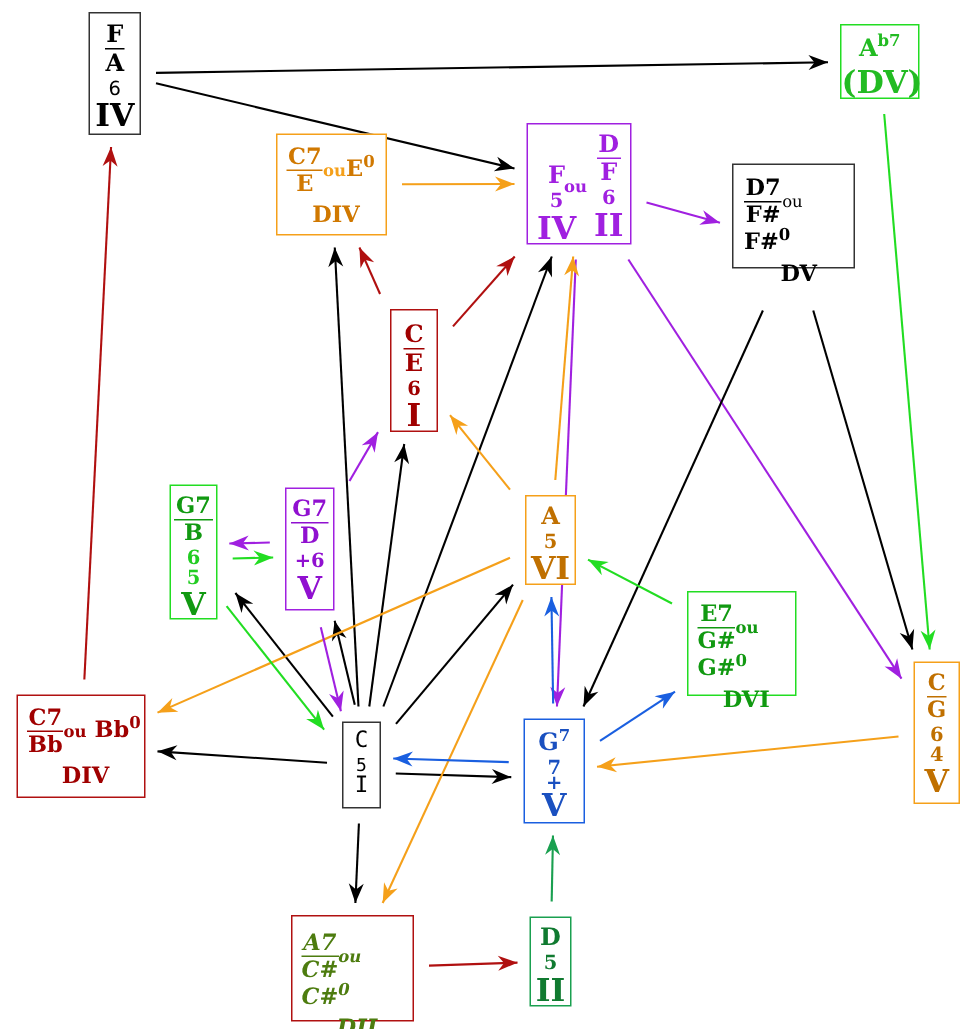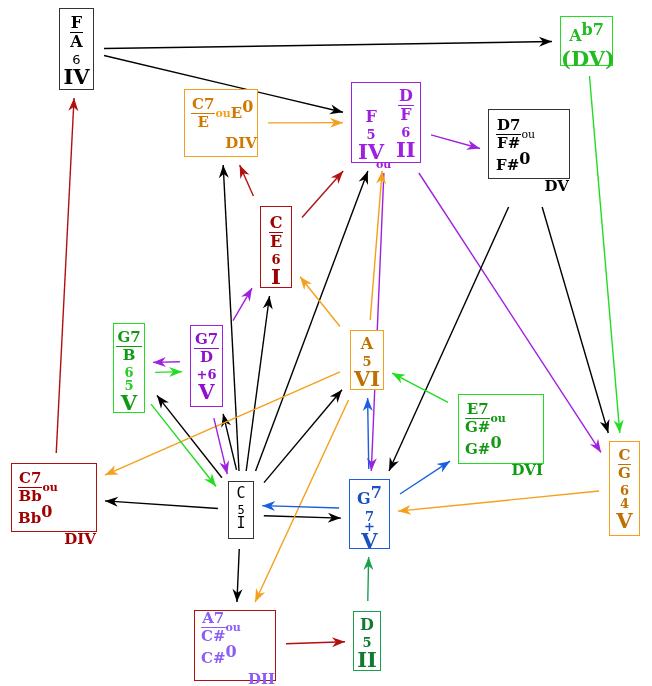--- a/index.html
+++ b/index.html
@@ -4,23 +4,23 @@
 <style>
   html,body{margin:0;padding:0;background:#fff;}
   body{width:652px;height:686px;position:relative;overflow:hidden;font-family:"DejaVu Serif","Liberation Serif",serif;}
   #arrows{position:absolute;left:0;top:0;width:652px;height:686px;}
   .node{position:absolute;box-sizing:border-box;border:1.5px solid;background:#fff;font-weight:bold;text-align:center;line-height:1;}
   .frac{display:inline-block;text-align:center;vertical-align:middle;}
   .frac .num{display:block;border-bottom:1.5px solid currentColor;padding:0 1px 1px;}
   .frac .den{display:block;padding-top:1px;}
   .fig{display:block;font-size:13px;margin-top:3px;}
   .deg{display:block;font-size:21px;}
-  .ou{font-size:11px;vertical-align:middle;margin-top:40px;}
-  sup{font-size:16px;}
-  .fn{display:block;margin-top:6px;text-align:right;}
+  .ou{font-size:11px;vertical-align:middle;}
+  sup{font-size:11px;}
+  .fn{display:block;margin-top:6px;text-align:center;}
 </style>
 </head>
 <body>
 
 <svg id="arrows" xmlns="http://www.w3.org/2000/svg">
     <line x1="104" y1="48.568627450980394" x2="552" y2="41.54117647058823" stroke="#000000" stroke-width="1.4"></line>
     <polygon points="552,41.54117647058823 538.9231773648063,36.74568798997596 543.0011070621381,41.68233557549587 539.0800208147037,46.744457920933684" fill="#000000"></polygon>
     <line x1="104" y1="55.53069466882068" x2="343" y2="112.28836833602585" stroke="#000000" stroke-width="1.4"></line>
     <polygon points="343,112.28836833602585 331.5070365824044,104.41996367676934 334.2435312911071,110.20888384457632 329.1964982585716,114.14937335331705" fill="#000000"></polygon>
     <line x1="268" y1="122.85757575757576" x2="343" y2="122.63030303030303" stroke="#f5a01a" stroke-width="1.4"></line>
@@ -148,21 +148,21 @@
   <span class="fig">+6</span>
   <span class="deg">V</span>
 </div>
 
 <div class="node" id="a" style="left:350px;top:330px;width:34px;height:60px;border-color:#f5a01a;color:#c07000;font-size:16px;padding-top:5px;">
   <span style="display:block">A</span>
   <span class="fig">5</span>
   <span class="deg">VI</span>
 </div>
 
-<div class="node" id="e7" style="left:458px;top:394px;width:86px;height:70px;border-color:#22dd22;color:#119911;font-size:15px;padding:7px 0 0 6px;text-align:left;">
+<div class="node" id="e7" style="left:458px;top:394px;width:73px;height:70px;border-color:#22dd22;color:#119911;font-size:15px;padding:7px 0 0 6px;text-align:left;">
   <span class="frac"><span class="num">E7</span><span class="den">G#</span></span><span class="ou">ou</span> <span>G#</span><sup>0</sup>
   <span class="fn">DVI</span>
 </div>
 
 <div class="node" id="cg" style="left:609px;top:441px;width:31px;height:95px;border-color:#f5a01a;color:#c07000;font-size:15px;padding-top:6px;">
   <span class="frac"><span class="num">C</span><span class="den">G</span></span>
   <span class="fig">6</span>
   <span class="fig" style="margin-top:0">4</span>
   <span class="deg">V</span>
 </div>
@@ -178,21 +178,21 @@
   <span class="deg" style="font-size:15px">I</span>
 </div>
 
 <div class="node" id="g7" style="left:349px;top:479px;width:41px;height:70px;border-color:#1a5fe0;color:#1a50c0;font-size:16px;padding-top:5px;">
   <span style="display:block"><span>G</span><sup>7</sup></span>
   <span class="fig">7</span>
   <span class="fig" style="margin-top:-3px">+</span>
   <span class="deg" style="margin-top:-3px">V</span>
 </div>
 
-<div class="node" id="a7" style="left:194px;top:610px;width:82px;height:71px;border-color:#b01010;color:#8b5cf6;font-size:15px;padding:0 0 0 6px;text-align:left;">
+<div class="node" id="a7" style="left:194px;top:610px;width:82px;height:71px;border-color:#b01010;color:#4d7c0f;font-size:15px;padding:10px 0 0 6px;text-align:left;font-style:italic;">
   <span class="frac"><span class="num">A7</span><span class="den">C#</span></span><span class="ou">ou</span> <span>C#</span><sup>0</sup>
   <span class="fn">DII</span>
 </div>
 
 <div class="node" id="d" style="left:353px;top:611px;width:28px;height:60px;border-color:#1aa050;color:#107a30;font-size:16px;padding-top:5px;">
   <span style="display:block">D</span>
   <span class="fig">5</span>
   <span class="deg">II</span>
 </div>
 

